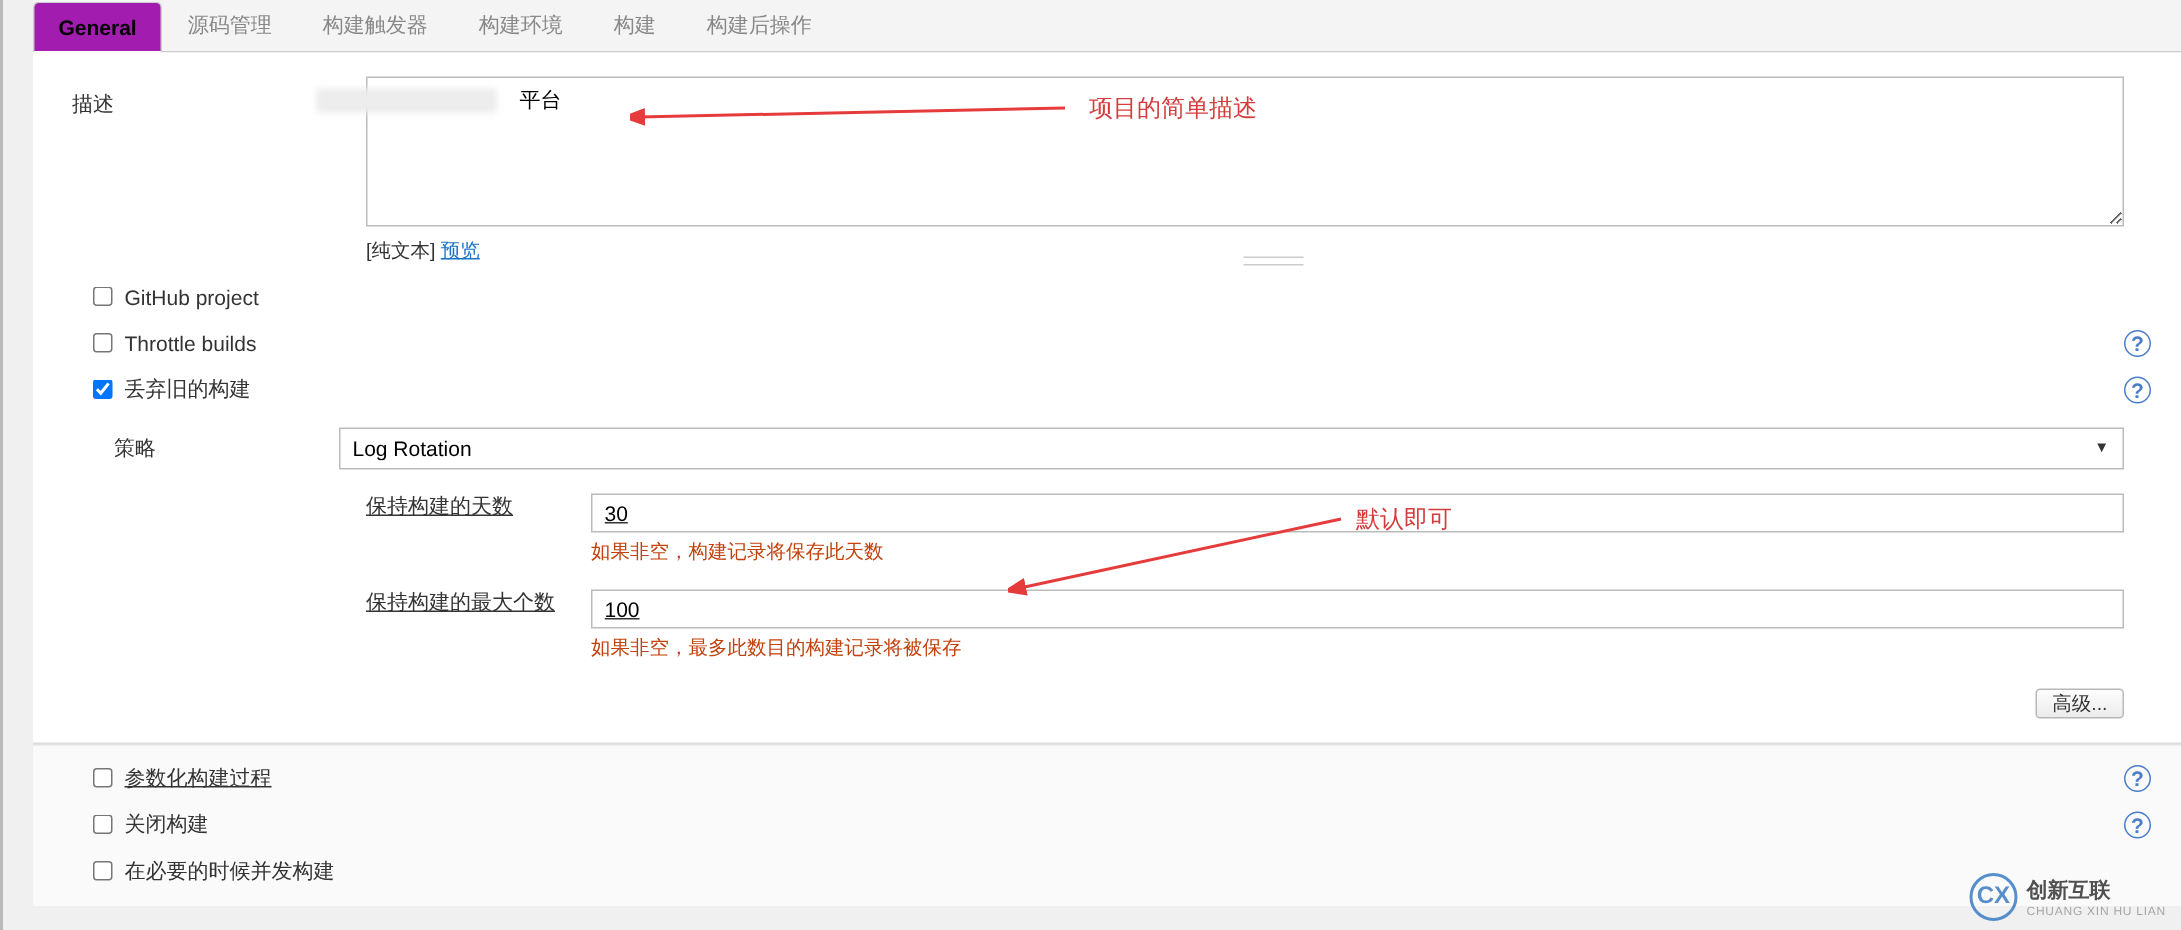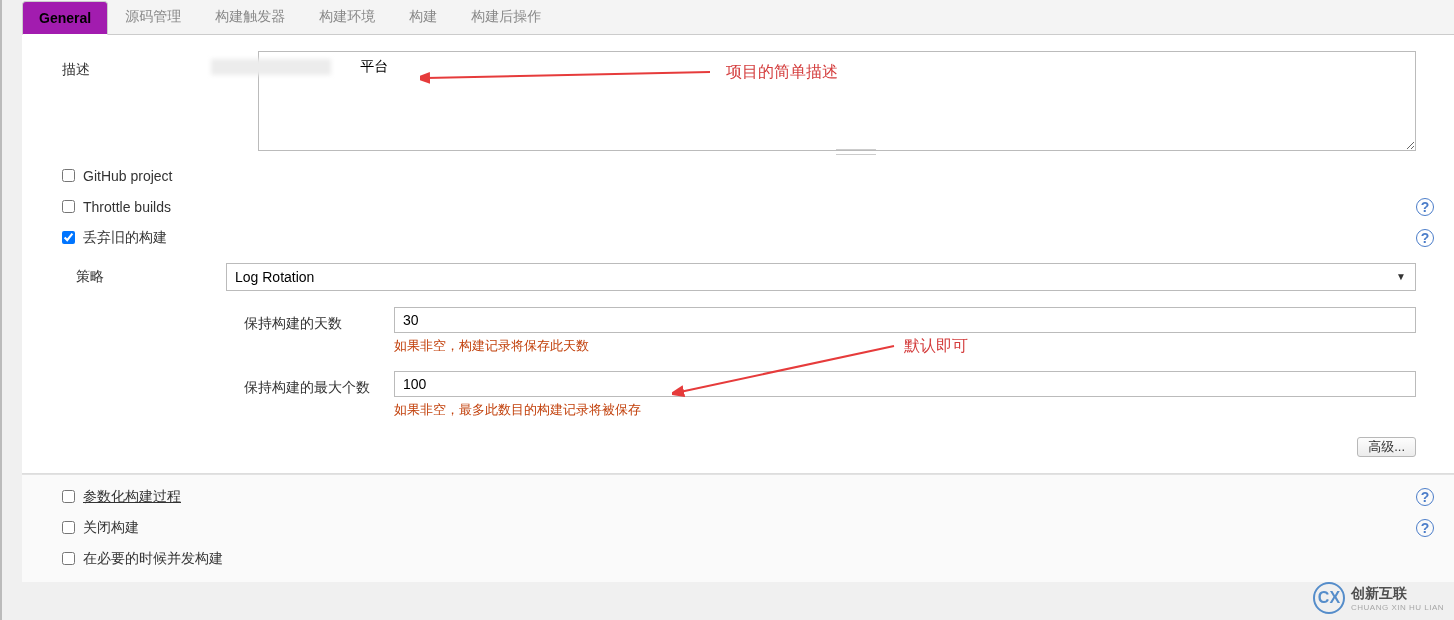--- a/index.html
+++ b/index.html
@@ -49,21 +49,21 @@
     border-bottom: 1px solid #fff;
     border-radius: 4px 4px 0 0;
   }
   .form-area {
     background: #fff;
     padding: 0;
   }
   .row {
     display: flex;
     align-items: flex-start;
-    padding: 6px 0 0 40px;
+    padding: 6px 0 0 26px;
     position: relative;
     gap: 36px;
   }
   .label-col {
     width: 160px;
     padding-top: 10px;
     color: #333;
   }
   .field-col {
     flex: 1;
@@ -150,22 +150,23 @@
     content: "▼";
     font-size: 10px;
     position: absolute;
     right: 10px;
     top: 8px;
     color: #333;
     pointer-events: none;
   }
   .subfield-row {
     display: flex;
-    align-items: flex-end;
+    align-items: flex-start;
     padding: 6px 38px 0 222px;
+    text-decoration: underline;
   }
   .subfield-label {
     width: 150px;
     color: #333;
     text-align: left;
   }
   .subfield-input {
     flex: 1;
     height: 26px;
     border: 1px solid #bbb;
@@ -266,20 +267,23 @@
       <div class="tab">构建后操作</div>
     </div>
 
     <div class="form-area">
 
       <div class="row" style="padding-top:16px;">
         <div class="label-col">描述</div>
         <div class="field-col" style="position:relative;">
           <textarea class="desc" style="">                        平台</textarea>
           <div class="grip-bar" style="left:50%;transform:translateX(-50%);bottom:-1px;"></div>
+          <div class="subtext">
+            <span>[纯文本] </span><a>预览</a>
+          </div>
         </div>
       </div>
 
       <div class="check-row" style="margin-top:6px;">
         <input type="checkbox" style="">
         <span>GitHub project</span>
       </div>
       <div class="check-row">
         <input type="checkbox" style="">
         <span>Throttle builds</span>

